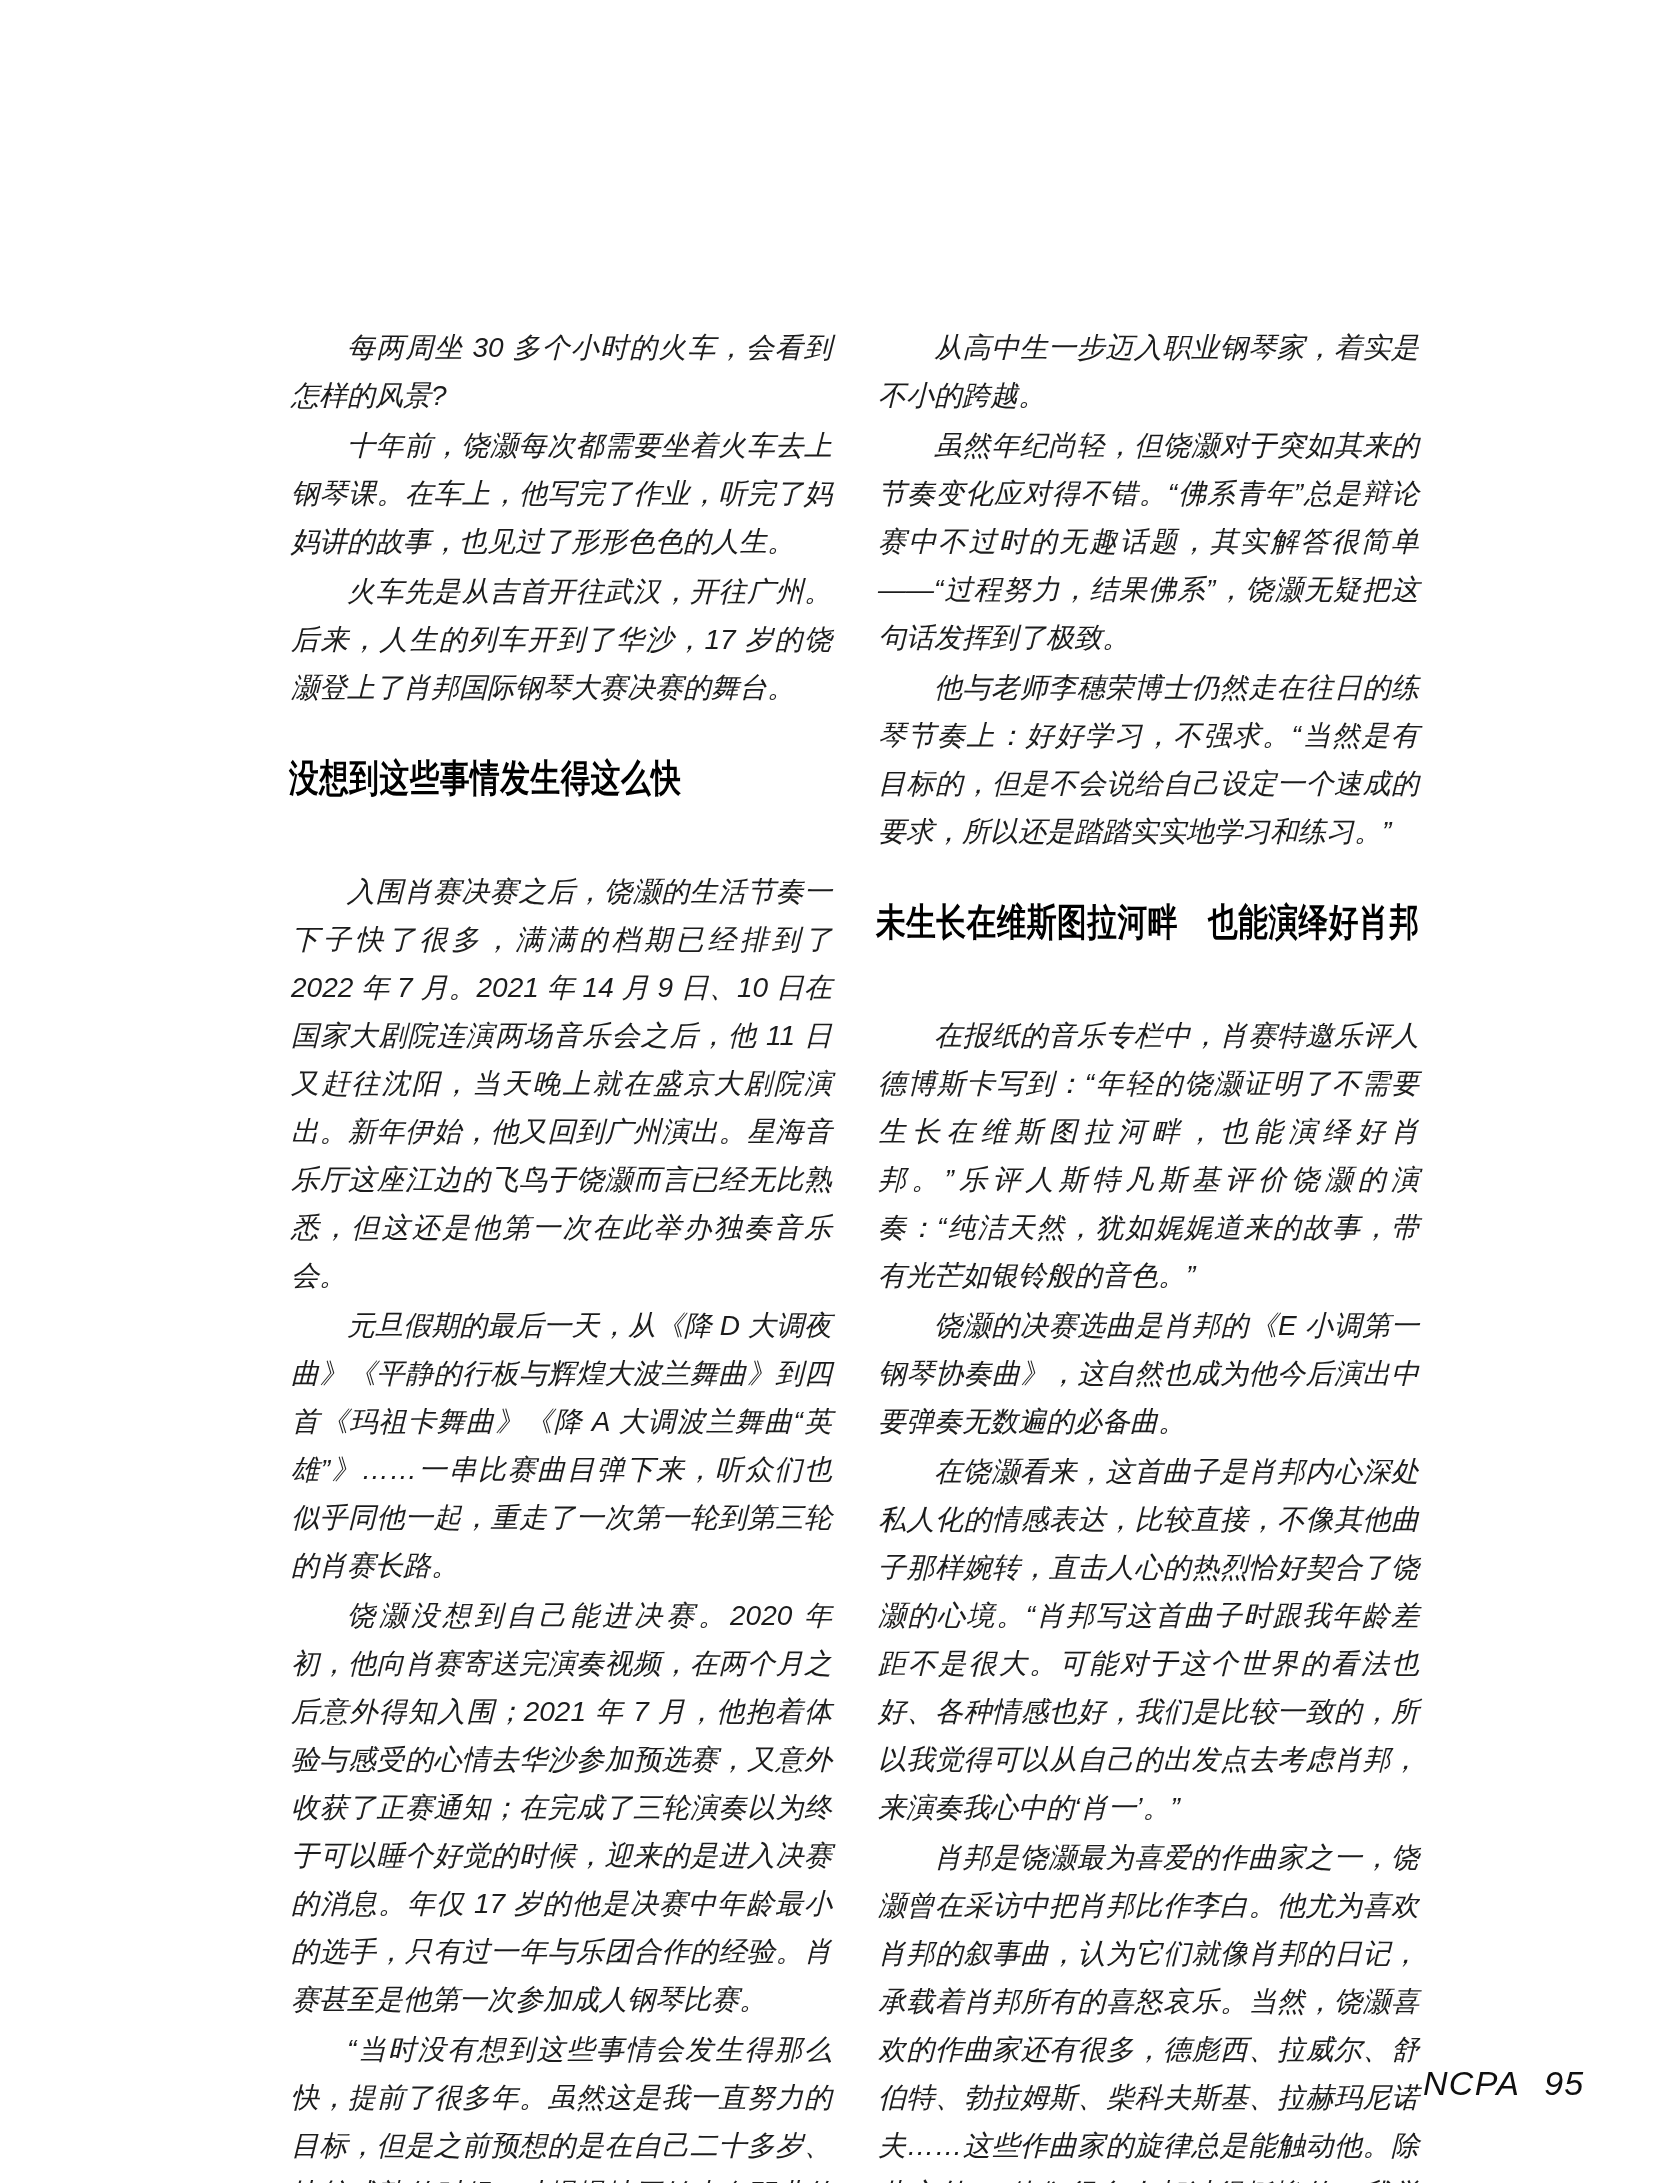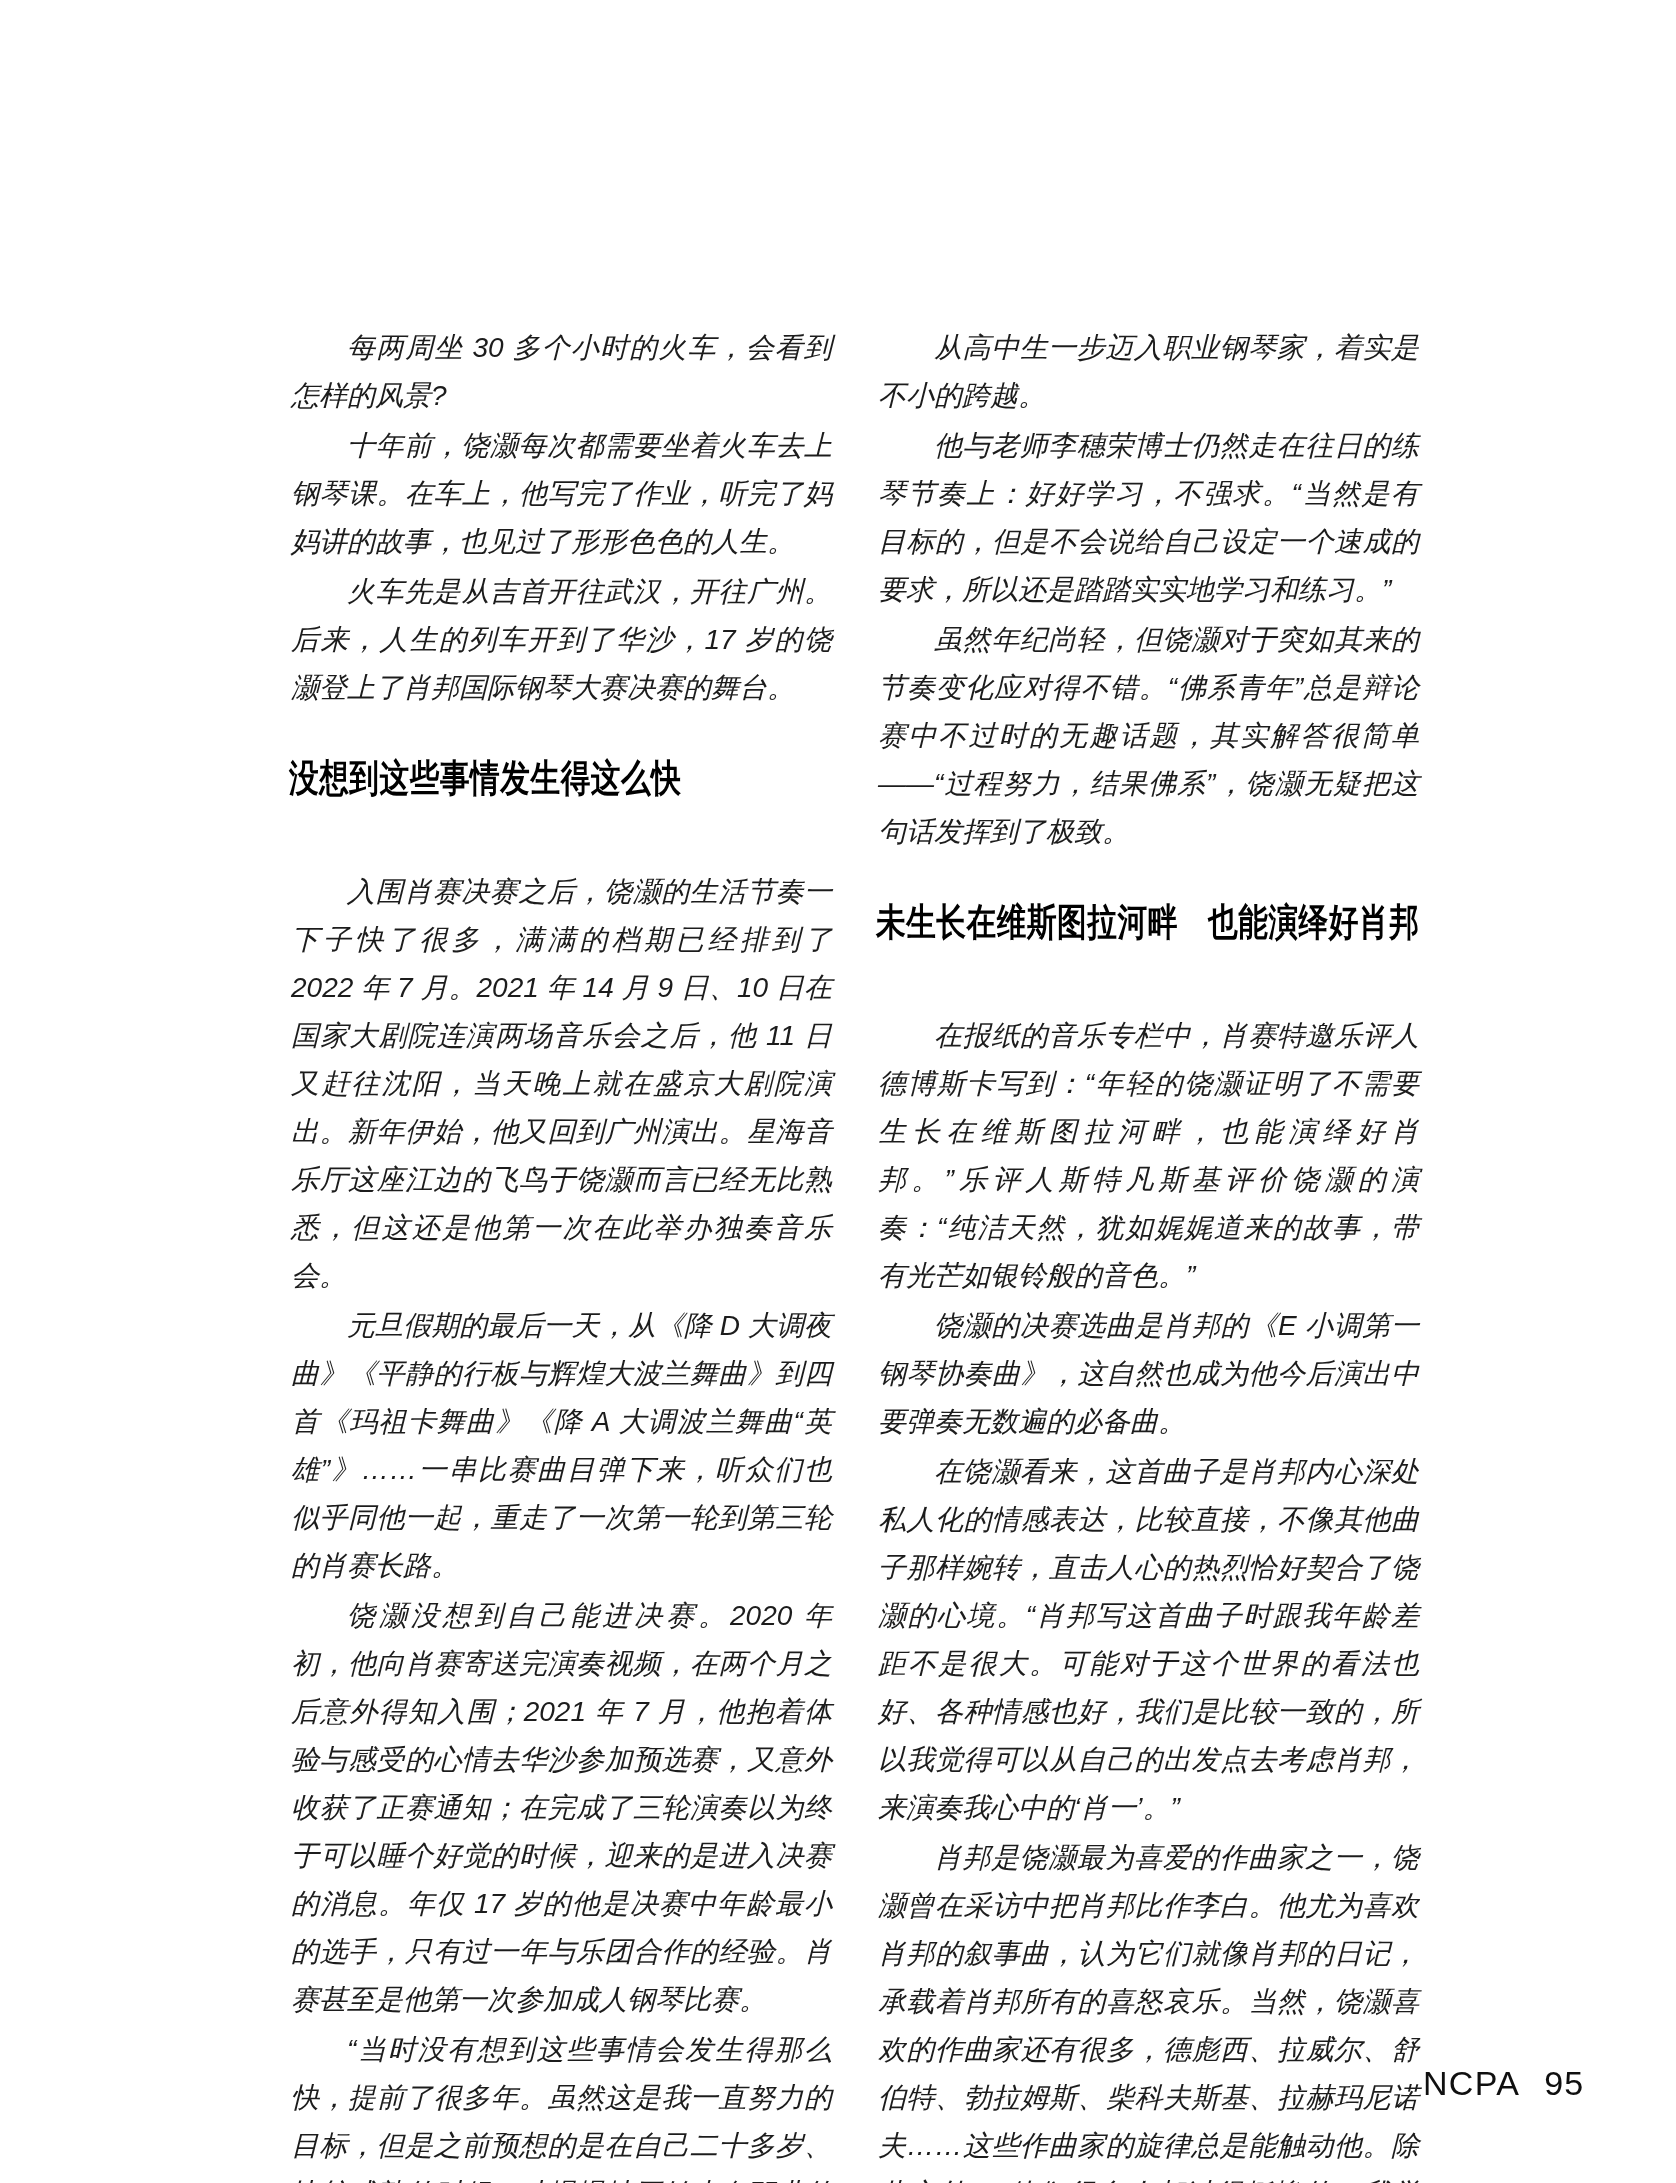--- a/index.html
+++ b/index.html
@@ -47,41 +47,42 @@
   }
   .footer{
     position:absolute;
     left:1423px;top:2064px;
     display:flex;
     align-items:flex-start;
     gap:24px;
     font-size:34px;
     letter-spacing:1.3px;
     color:#0f0f0f;
+    font-style:italic;
   }
 </style>
 </head>
 <body>
 
 <div class="page">
   <div class="columns">
     <div class="col" id="col-left">
         <div class="para">每两周坐 30 多个小时的火车，会看到怎样的风景?</div>
         <div class="para">十年前，饶灏每次都需要坐着火车去上钢琴课。在车上，他写完了作业，听完了妈妈讲的故事，也见过了形形色色的人生。</div>
         <div class="para">火车先是从吉首开往武汉，开往广州。后来，人生的列车开到了华沙，17 岁的饶灏登上了肖邦国际钢琴大赛决赛的舞台。</div>
         <div class="heading"><span class="heading-inner">没想到这些事情发生得这么快</span></div>
         <div class="para">入围肖赛决赛之后，饶灏的生活节奏一下子快了很多，满满的档期已经排到了 2022 年 7 月。2021 年 14 月 9 日、10 日在国家大剧院连演两场音乐会之后，他 11 日又赶往沈阳，当天晚上就在盛京大剧院演出。新年伊始，他又回到广州演出。星海音乐厅这座江边的飞鸟于饶灏而言已经无比熟悉，但这还是他第一次在此举办独奏音乐会。</div>
         <div class="para">元旦假期的最后一天，从《降 D 大调夜曲》《平静的行板与辉煌大波兰舞曲》到四首《玛祖卡舞曲》《降 A 大调波兰舞曲“英雄”》……一串比赛曲目弹下来，听众们也似乎同他一起，重走了一次第一轮到第三轮的肖赛长路。</div>
         <div class="para">饶灏没想到自己能进决赛。2020 年初，他向肖赛寄送完演奏视频，在两个月之后意外得知入围；2021 年 7 月，他抱着体验与感受的心情去华沙参加预选赛，又意外收获了正赛通知；在完成了三轮演奏以为终于可以睡个好觉的时候，迎来的是进入决赛的消息。年仅 17 岁的他是决赛中年龄最小的选手，只有过一年与乐团合作的经验。肖赛甚至是他第一次参加成人钢琴比赛。</div>
         <div class="para">“当时没有想到这些事情会发生得那么快，提前了很多年。虽然这是我一直努力的目标，但是之前预想的是在自己二十多岁、比较成熟的时候，才慢慢地开始走向职业的正轨。”饶灏说。</div>
       </div>
     <div class="col" id="col-right">
         <div class="para">从高中生一步迈入职业钢琴家，着实是不小的跨越。</div>
+        <div class="para">虽然年纪尚轻，但饶灏对于突如其来的节奏变化应对得不错。“佛系青年”总是辩论赛中不过时的无趣话题，其实解答很简单——“过程努力，结果佛系”，饶灏无疑把这句话发挥到了极致。</div>
         <div class="para">他与老师李穗荣博士仍然走在往日的练琴节奏上：好好学习，不强求。“当然是有目标的，但是不会说给自己设定一个速成的要求，所以还是踏踏实实地学习和练习。”</div>
-        <div class="para">虽然年纪尚轻，但饶灏对于突如其来的节奏变化应对得不错。“佛系青年”总是辩论赛中不过时的无趣话题，其实解答很简单——“过程努力，结果佛系”，饶灏无疑把这句话发挥到了极致。</div>
         <div class="heading"><span class="heading-inner">未生长在维斯图拉河畔　也能演绎好肖邦</span></div>
         <div class="para">在报纸的音乐专栏中，肖赛特邀乐评人德博斯卡写到：“年轻的饶灏证明了不需要生长在维斯图拉河畔，也能演绎好肖邦。”乐评人斯特凡斯基评价饶灏的演奏：“纯洁天然，犹如娓娓道来的故事，带有光芒如银铃般的音色。”</div>
         <div class="para">饶灏的决赛选曲是肖邦的《E 小调第一钢琴协奏曲》，这自然也成为他今后演出中要弹奏无数遍的必备曲。</div>
         <div class="para">在饶灏看来，这首曲子是肖邦内心深处私人化的情感表达，比较直接，不像其他曲子那样婉转，直击人心的热烈恰好契合了饶灏的心境。“肖邦写这首曲子时跟我年龄差距不是很大。可能对于这个世界的看法也好、各种情感也好，我们是比较一致的，所以我觉得可以从自己的出发点去考虑肖邦，来演奏我心中的‘肖一’。”</div>
         <div class="para">肖邦是饶灏最为喜爱的作曲家之一，饶灏曾在采访中把肖邦比作李白。他尤为喜欢肖邦的叙事曲，认为它们就像肖邦的日记，承载着肖邦所有的喜怒哀乐。当然，饶灏喜欢的作曲家还有很多，德彪西、拉威尔、舒伯特、勃拉姆斯、柴科夫斯基、拉赫玛尼诺夫……这些作曲家的旋律总是能触动他。除此之外，“他们很多人都过得挺惨的，我觉得在这种个人状况不是很乐观的情况下，还能写</div>
       </div>
   </div>
   <div class="footer">
     <span>NCPA</span>
     <span>95</span>

